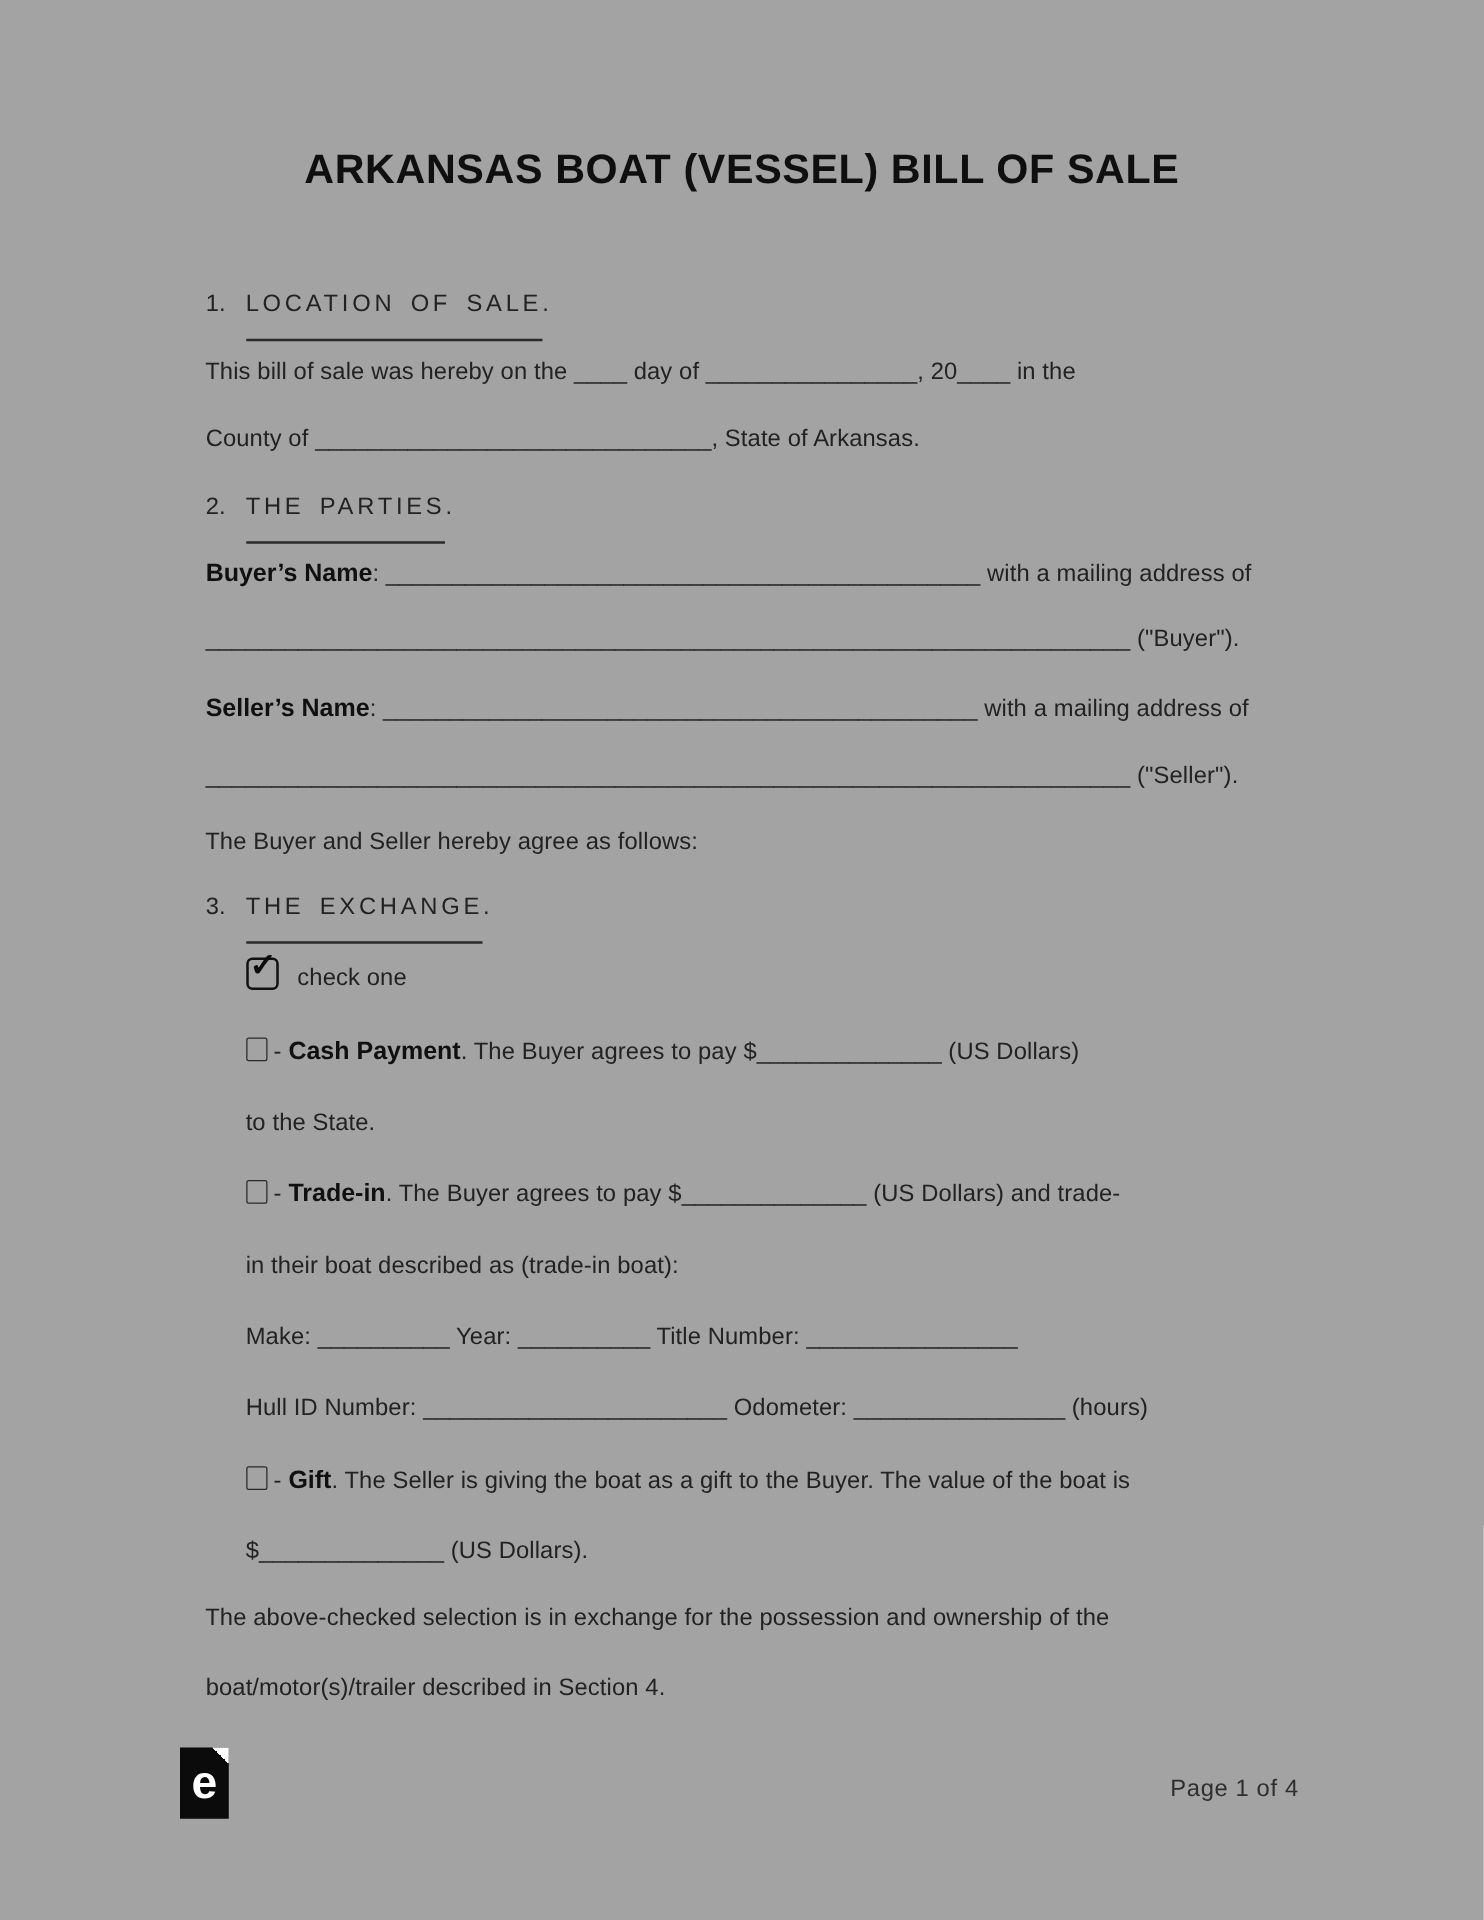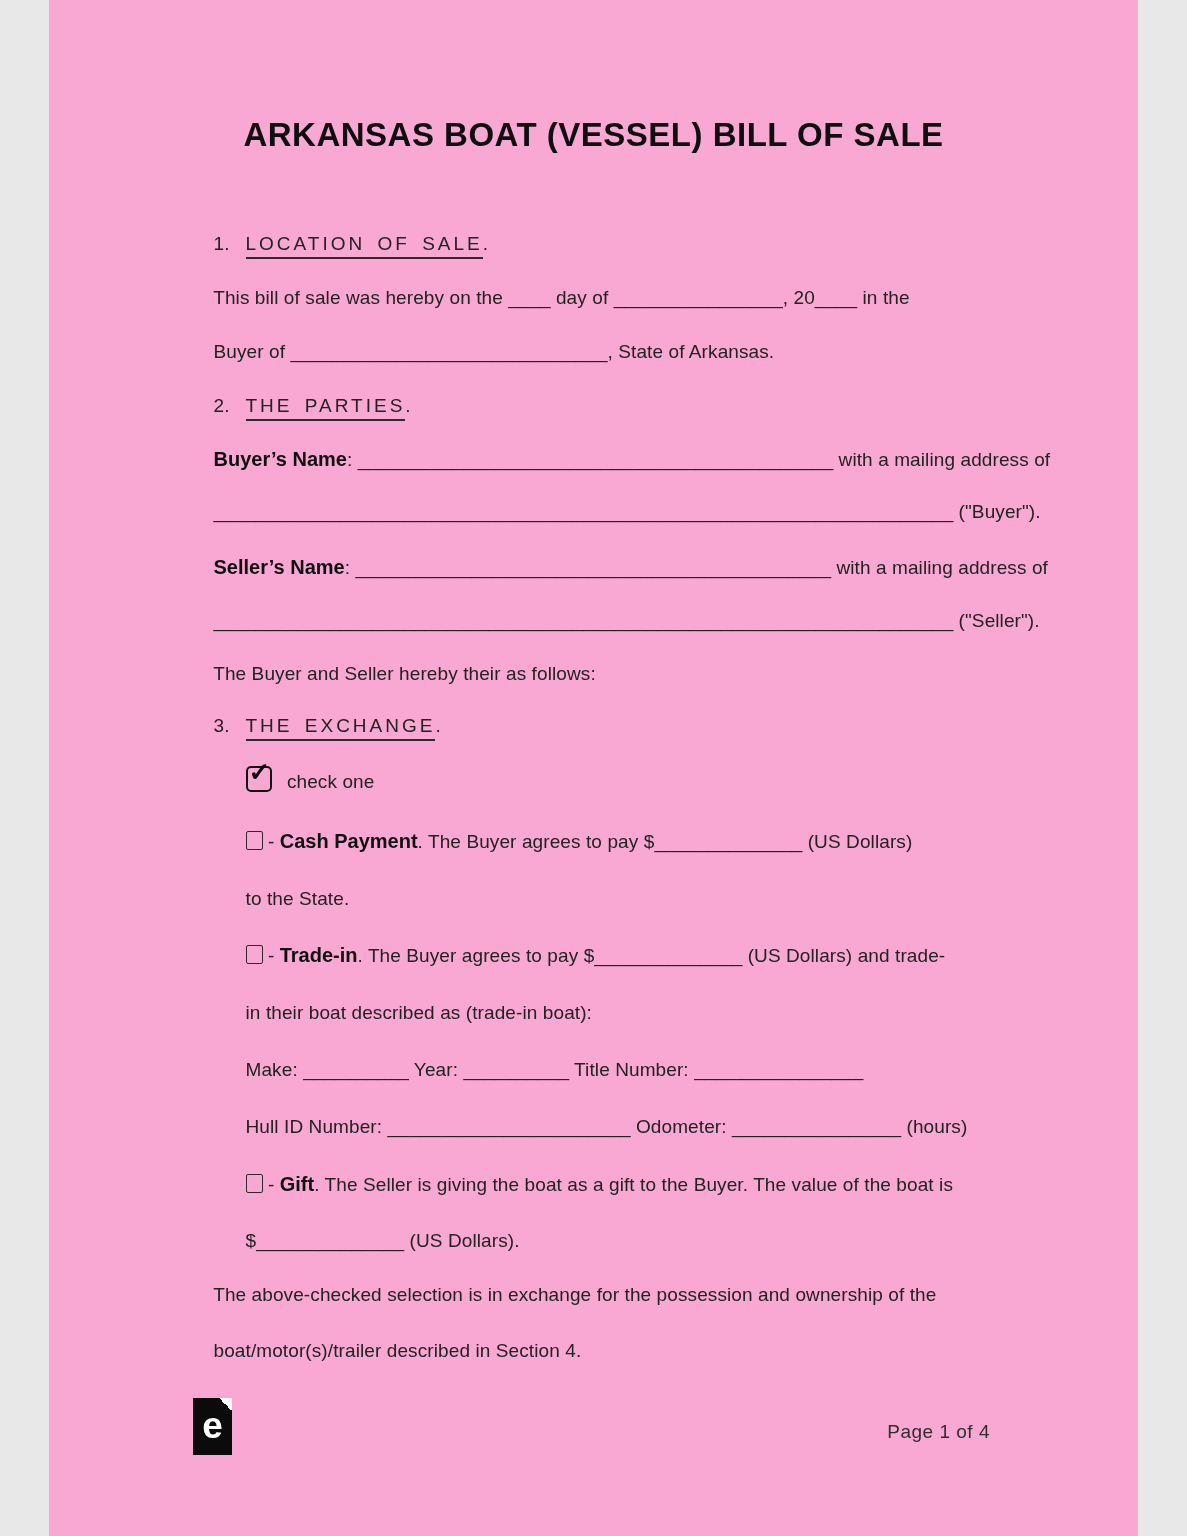--- a/index.html
+++ b/index.html
@@ -1,19 +1,19 @@
 <!DOCTYPE html>
 <html><head>
 <meta charset="utf-8">
 <style>
   html,body{margin:0;padding:0;background:#e8e8e8;}
   .page{
     position:relative;
-    width:1089px;height:1536px;
-    background:#f9a8d4;
+    width:1187px;height:1536px;
+    background:#a3a3a3;
     margin:0 auto;
     font-family:"Liberation Sans", sans-serif;
     color:#1e1e1e;
     overflow:hidden;
   }
   .title{
     position:absolute;top:116px;left:0;width:100%;
     text-align:center;
     font-size:33px;font-weight:bold;color:#0f0f0f;
     letter-spacing:.5px;
@@ -23,21 +23,21 @@
     font-size:19px;line-height:26px;
     white-space:pre;
     letter-spacing:.1px;
     color:#222;
   }
   .ind{padding-left:32px;}
   .secnum{display:inline-block;width:32px;}
   .heading{
     letter-spacing:3px;word-spacing:4px;
     border-bottom:2px solid #2b2b2b;
-    padding-bottom:3px;
+    padding-bottom:17px;
   }
   .b{font-weight:bold;color:#101010;font-size:20px;letter-spacing:0;}
   .blank{letter-spacing:0;}
   
   .cb-checked{
     display:inline-block;position:relative;
     width:22px;height:22px;
     border:2.5px solid #111;border-radius:5px;
     vertical-align:-4px;margin-right:10px;
   }
@@ -82,21 +82,21 @@
 
   <div class="line" style="top:205px">
     <span class="secnum">1.</span><span class="heading">LOCATION OF SALE</span><span>.</span>
   </div>
 
   <div class="line" style="top:259px">
     <span>This bill of sale was hereby on the </span><span class="blank">____</span><span> day of </span><span class="blank">________________</span><span>, 20</span><span class="blank">____</span><span> in the</span>
   </div>
 
   <div class="line" style="top:313px">
-    <span>Buyer of </span><span class="blank">______________________________</span><span>, State of Arkansas.</span>
+    <span>County of </span><span class="blank">______________________________</span><span>, State of Arkansas.</span>
   </div>
 
   <div class="line" style="top:367px">
     <span class="secnum">2.</span><span class="heading">THE PARTIES</span><span>.</span>
   </div>
 
   <div class="line" style="top:420px">
     <span class="b">Buyer’s Name</span><span>: </span><span class="blank">_____________________________________________</span><span> with a mailing address of</span>
   </div>
 
@@ -106,21 +106,21 @@
 
   <div class="line" style="top:528px">
     <span class="b">Seller’s Name</span><span>: </span><span class="blank">_____________________________________________</span><span> with a mailing address of</span>
   </div>
 
   <div class="line" style="top:582px">
     <span class="blank">______________________________________________________________________</span><span> ("Seller").</span>
   </div>
 
   <div class="line" style="top:635px">
-    <span>The Buyer and Seller hereby their as follows:</span>
+    <span>The Buyer and Seller hereby agree as follows:</span>
   </div>
 
   <div class="line" style="top:687px">
     <span class="secnum">3.</span><span class="heading">THE EXCHANGE</span><span>.</span>
   </div>
 
   <div class="line ind" style="top:740px">
     <span class="cb-checked"><span class="tick">✓</span></span><span> check one</span>
   </div>
 

